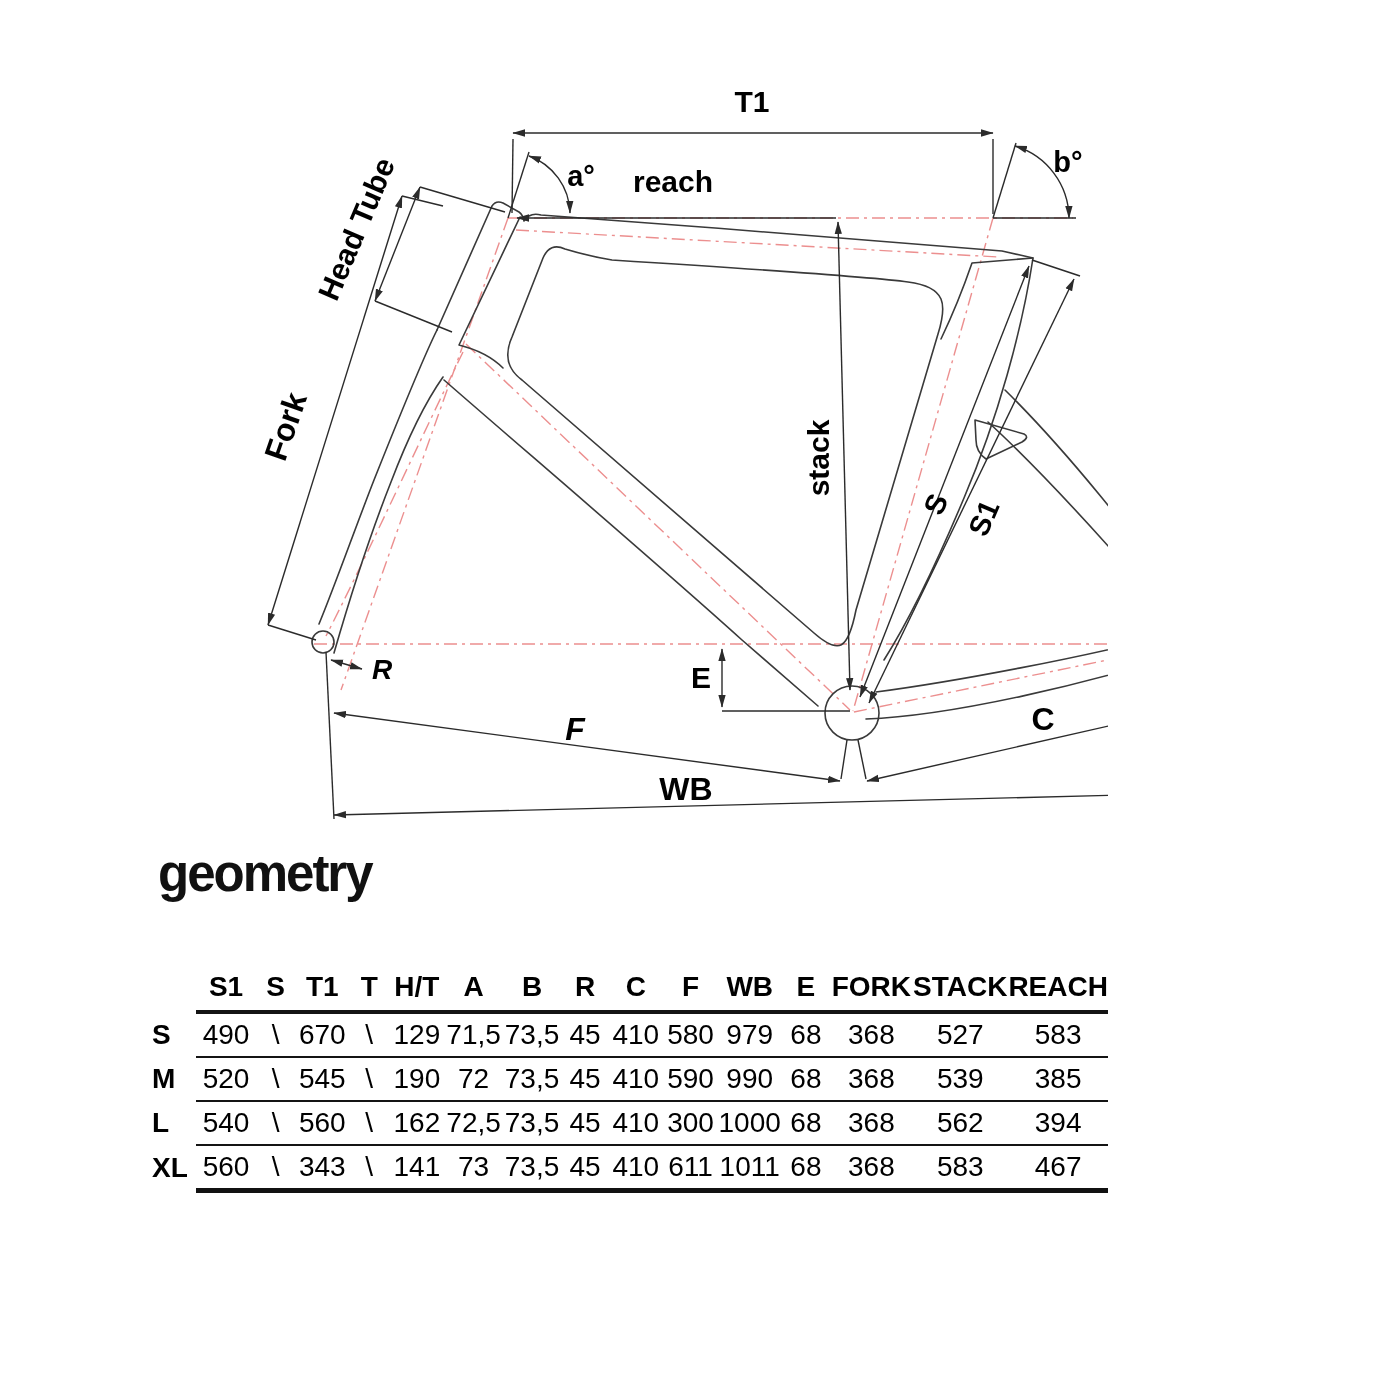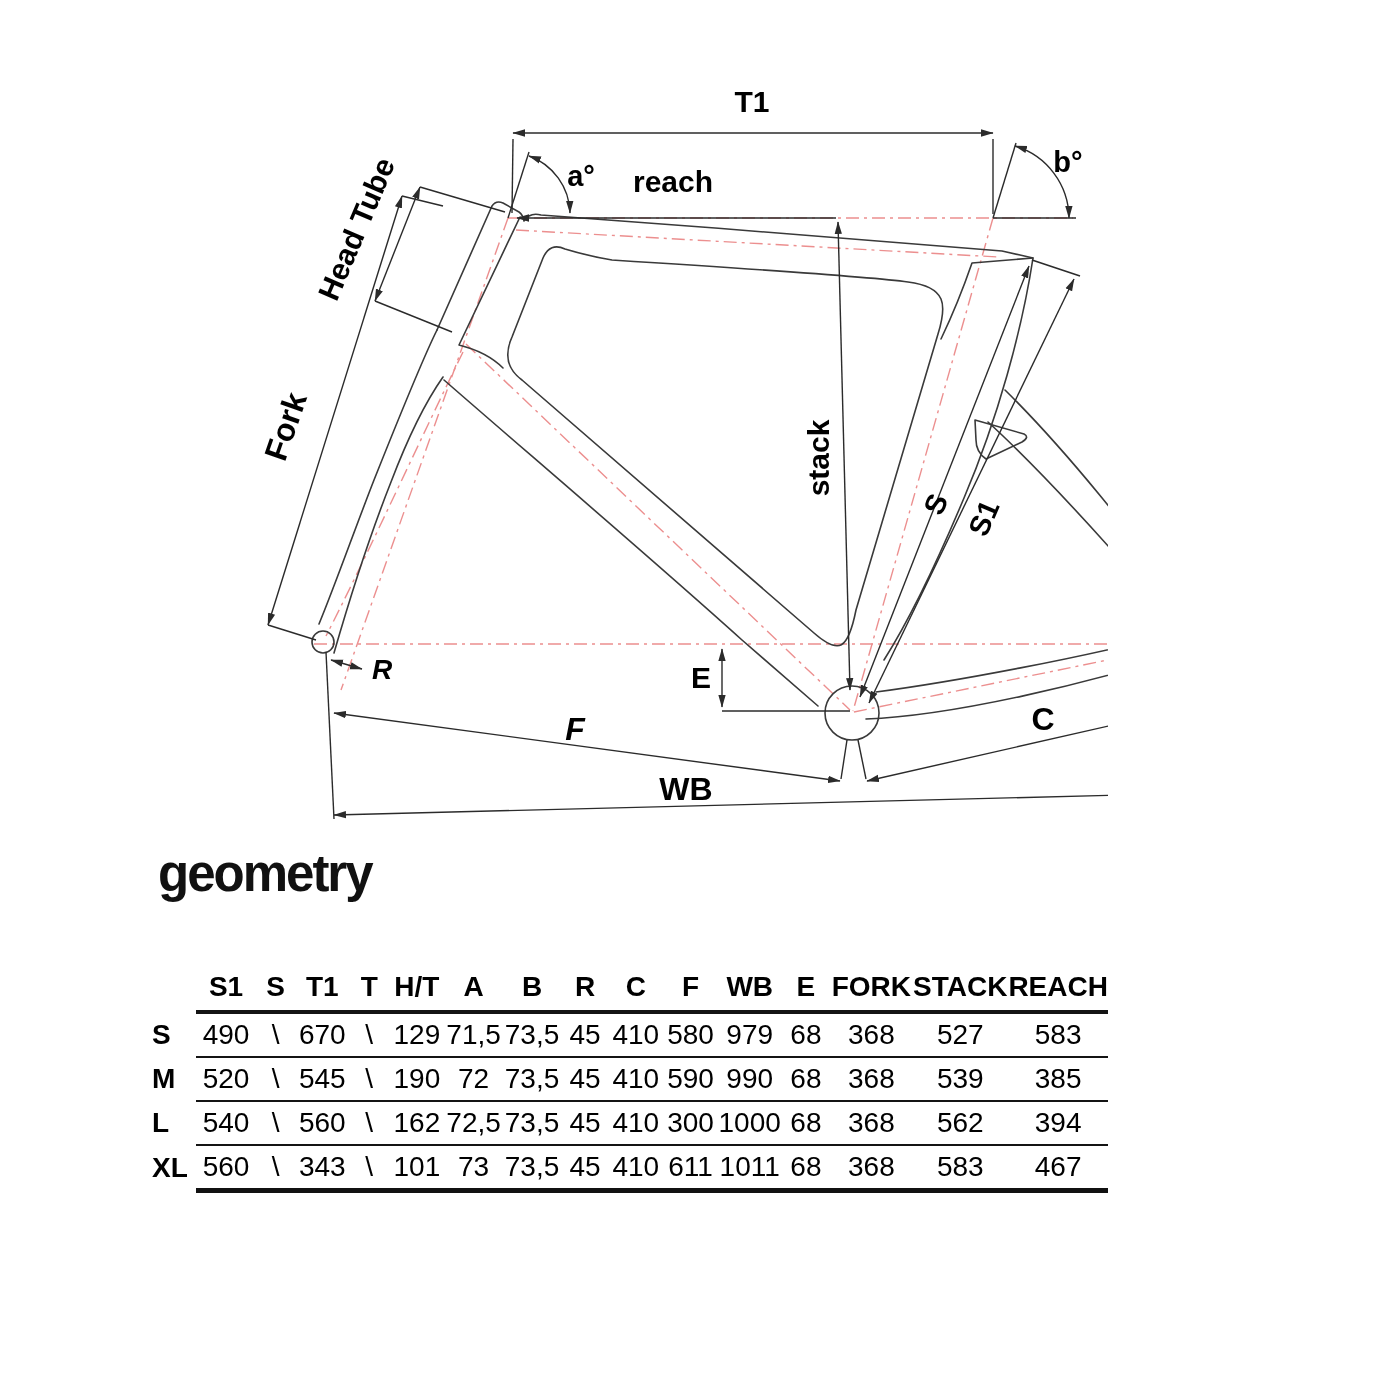--- a/index.html
+++ b/index.html
@@ -213,21 +213,21 @@
       <td class="v">368</td>
       <td class="v">562</td>
       <td class="v">394</td>
     </tr>
     <tr class="last">
       <td class="lab">XL</td>
       <td class="v">560</td>
       <td class="v">\</td>
       <td class="v">343</td>
       <td class="v">\</td>
-      <td class="v">101</td>
+      <td class="v">141</td>
       <td class="v">73</td>
       <td class="v">73,5</td>
       <td class="v">45</td>
       <td class="v">410</td>
       <td class="v">611</td>
       <td class="v">1011</td>
       <td class="v">68</td>
       <td class="v">368</td>
       <td class="v">583</td>
       <td class="v">467</td>

